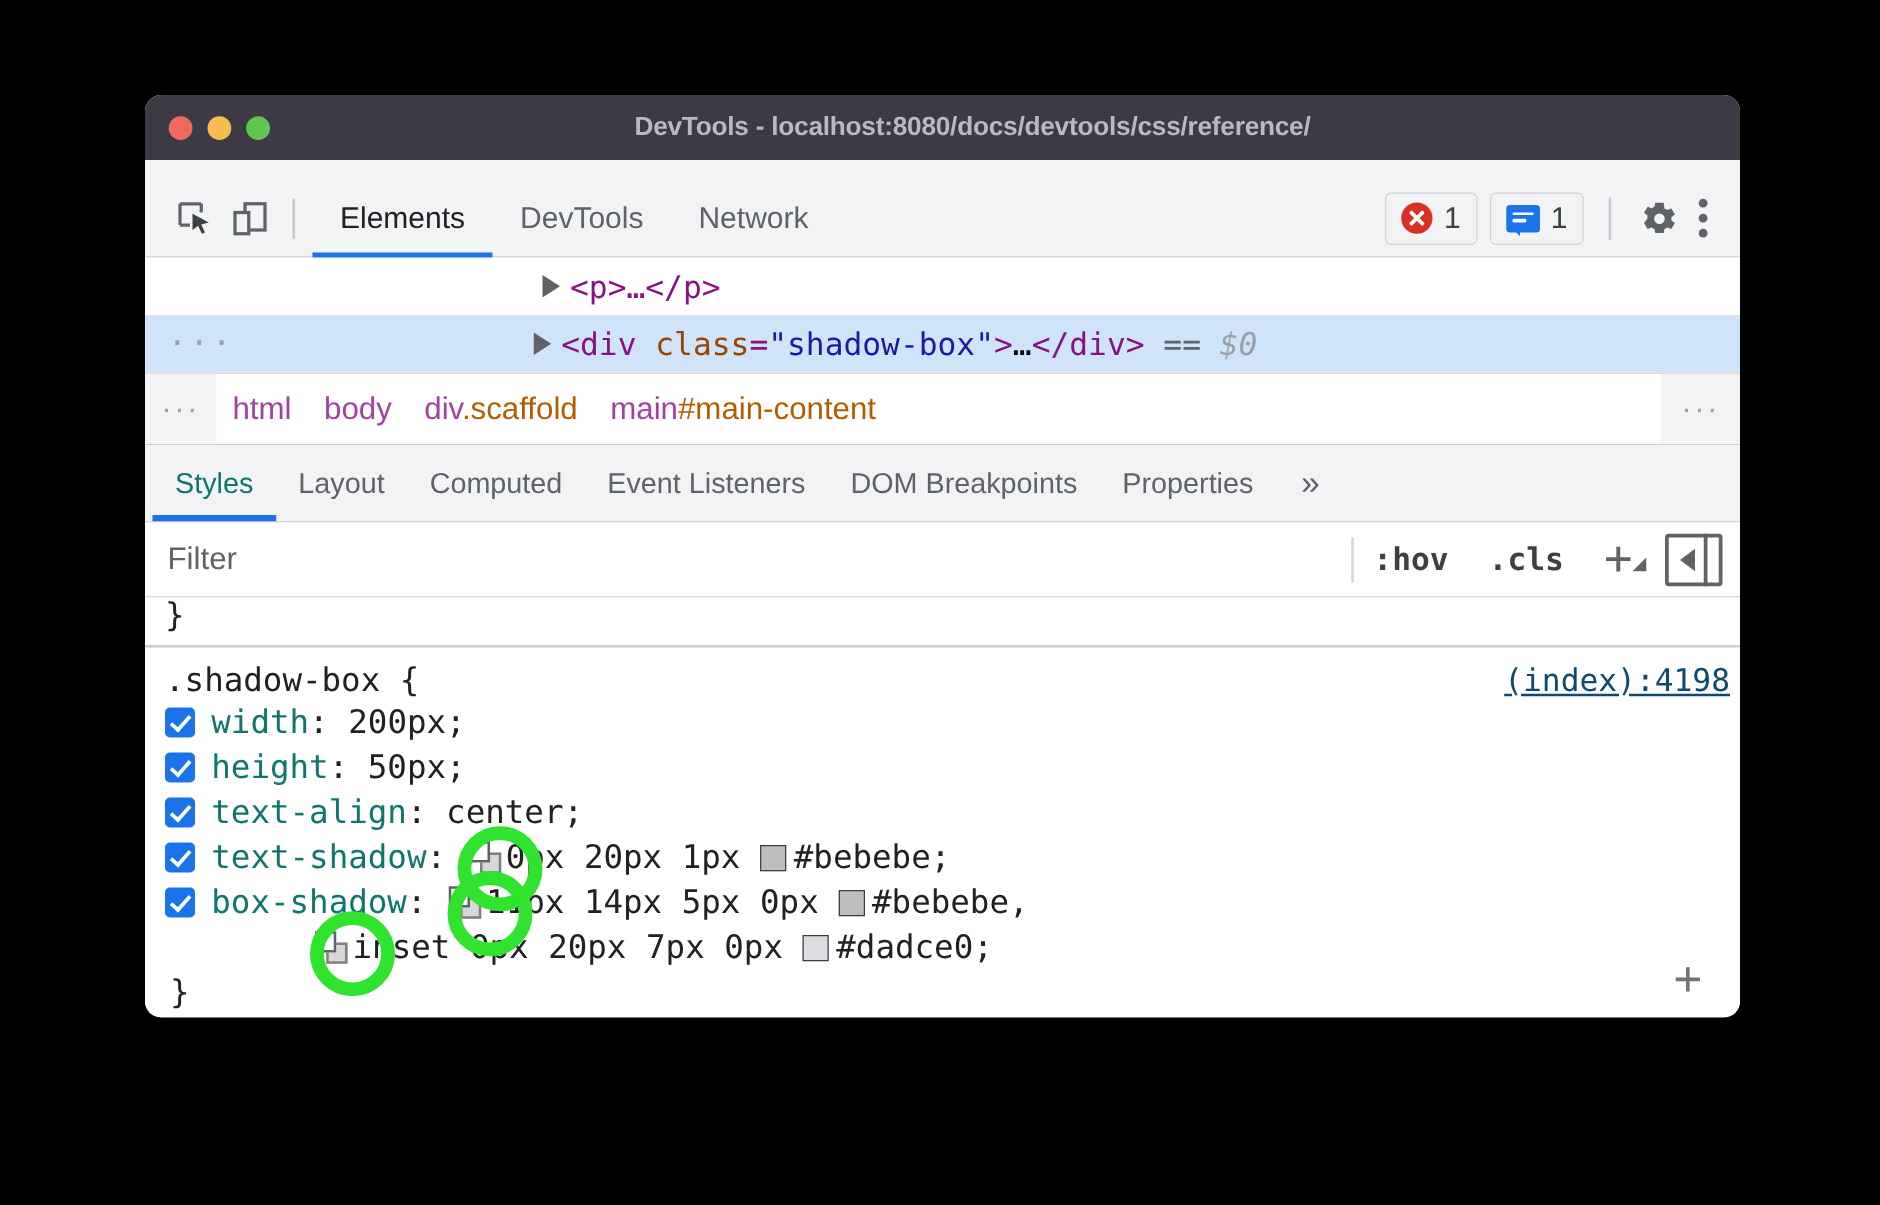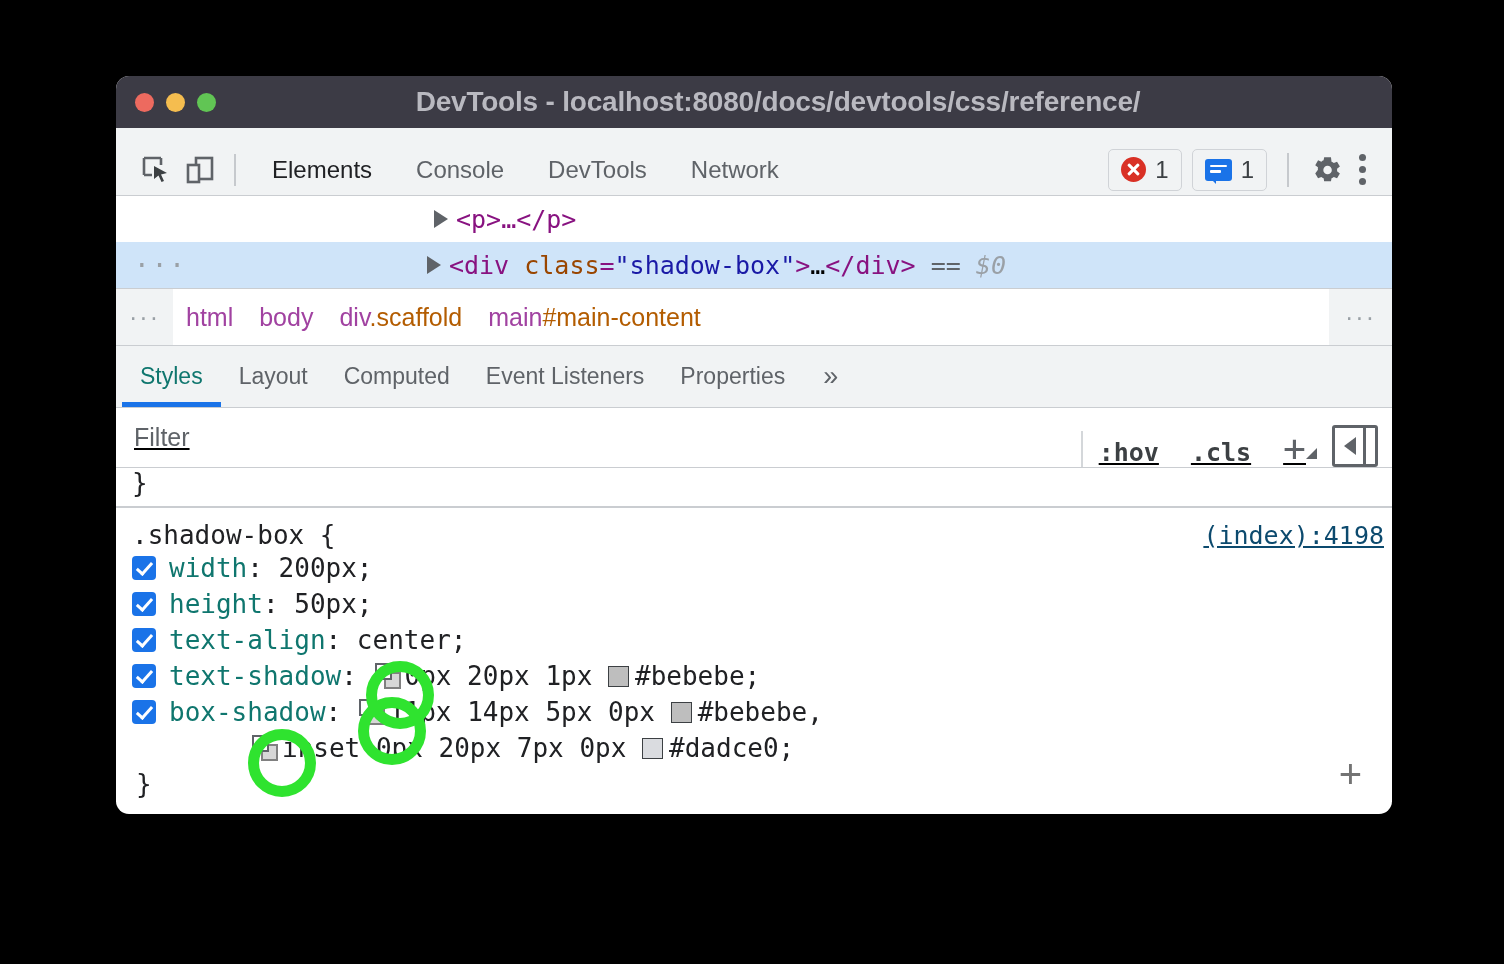--- a/index.html
+++ b/index.html
@@ -28,29 +28,29 @@
     display: flex; align-items: center;
     position: relative;
   }
   .traffic { display: flex; gap: 12px; padding-left: 19px; }
   .dot { width: 19px; height: 19px; border-radius: 50%; }
   .dot.red { background: #ed6a5f; }
   .dot.yellow { background: #f5bd4f; }
   .dot.green { background: #61c554; }
   .title {
     position: absolute; left: 0; right: 0; text-align: center;
-    color: #b9b9c0; font-size: 28px; font-weight: bold;
+    color: #b9b9c0; font-size: 21px; font-weight: bold;
     letter-spacing: -0.2px;
     pointer-events: none;
     margin-left: 48px;
   }
 
   
   .dt-toolbar {
-    height: 68px;
+    height: 78px;
     background: #f1f3f4;
     border-bottom: 1px solid #cacdd1;
     display: flex; align-items: center;
     padding: 16px 16px 0 18px;
     position: relative;
   }
   .tb-icon {
     width: 44px; height: 44px;
     display: flex; align-items: center; justify-content: center;
     border-radius: 4px;
@@ -160,21 +160,21 @@
   .stab.active { color: #0f766e; }
   .stab.active::after {
     content:""; position:absolute; left:0; right:0; bottom:0; height:5px; background:#1a73e8;
   }
   .chev2 { font-size: 27px; color: #5f6368; padding: 0 20px; display:flex; align-items:center; }
 
   
   .filterbar {
     height: 60px; background: #fff;
     border-bottom: 1px solid #cacdd1;
-    display: flex; align-items: flex-end; text-decoration: underline;
+    display: flex; align-items: center;
   }
   .filter-input {
     flex: 1; font-size: 25px; color: #5f6368;
     padding-left: 18px; border: none; outline: none;
     background: transparent; font-family: "Liberation Sans", sans-serif;
     height: 100%;
   }
   .filter-input::placeholder { color: #5f6368; opacity: 1; }
   .fb-sep { width: 2px; height: 36px; background: #d4d7da; }
   .fb-btn {
@@ -289,23 +289,20 @@
         <svg width="30" height="30" viewBox="0 0 30 30">
           <rect x="11" y="3" width="16" height="21" stroke="#5f6368" stroke-width="2.6" fill="none"></rect>
           <rect x="3" y="10" width="11" height="17" stroke="#5f6368" stroke-width="2.6" fill="#f1f3f4"></rect>
         </svg>
       </div>
       <span class="tb-sep"></span>
 
       <div class="tabs">
         <div class="tab active">
             <span>Elements</span>
-          </div>
-        <div class="tab">
-            <span>Console</span>
           </div>
         <div class="tab">
             <span>DevTools</span>
           </div>
         <div class="tab">
             <span>Network</span>
           </div>
       </div>
 
       <div class="tb-right">
@@ -363,20 +360,23 @@
           <span>Styles</span>
         </div>
       <div class="stab">
           <span>Layout</span>
         </div>
       <div class="stab">
           <span>Computed</span>
         </div>
       <div class="stab">
           <span>Event Listeners</span>
+        </div>
+      <div class="stab">
+          <span>DOM Breakpoints</span>
         </div>
       <div class="stab">
           <span>Properties</span>
         </div>
       <div class="chev2">»</div>
     </div>
 
     <div class="filterbar">
       <input class="filter-input" value="" placeholder="Filter" style="">
       <span class="fb-sep"></span>

